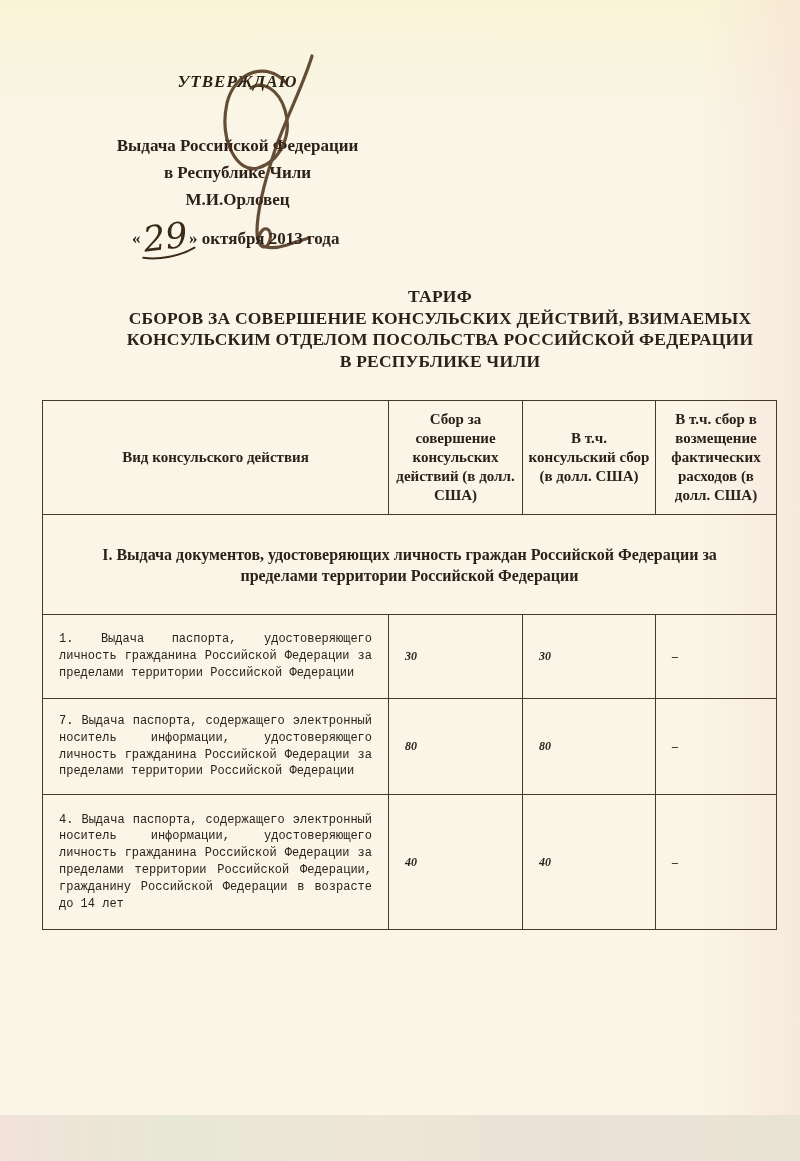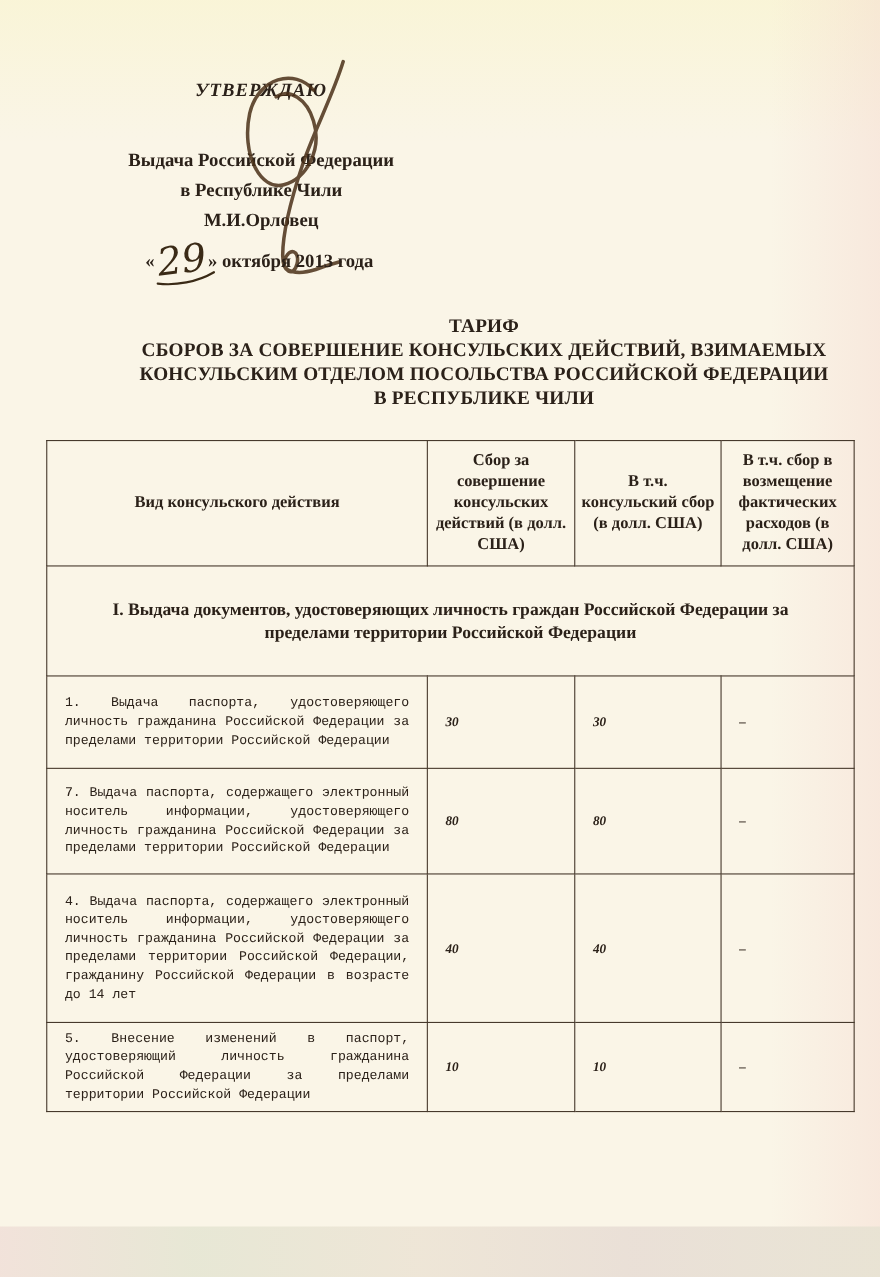--- a/index.html
+++ b/index.html
@@ -169,23 +169,17 @@
         <td class="num-cell">80</td>
         <td class="num-cell">80</td>
         <td class="num-cell">–</td>
       </tr>
       <tr class="r4">
         <td class="action-cell">4.  Выдача паспорта, содержащего электронный носитель информации, удостоверяющего личность гражданина Российской Федерации за пределами территории Российской Федерации, гражданину Российской Федерации в возрасте до 14 лет</td>
         <td class="num-cell">40</td>
         <td class="num-cell">40</td>
         <td class="num-cell">–</td>
       </tr>
-      <tr class="r5">
-        <td class="action-cell">5.  Внесение изменений в паспорт, удостоверяющий личность гражданина Российской Федерации за пределами территории Российской Федерации</td>
-        <td class="num-cell">10</td>
-        <td class="num-cell">10</td>
-        <td class="num-cell">–</td>
-      </tr>
     </tbody>
   </table>
 
   <div class="scan-bottom"></div>
 </div>
 
 </body></html>

